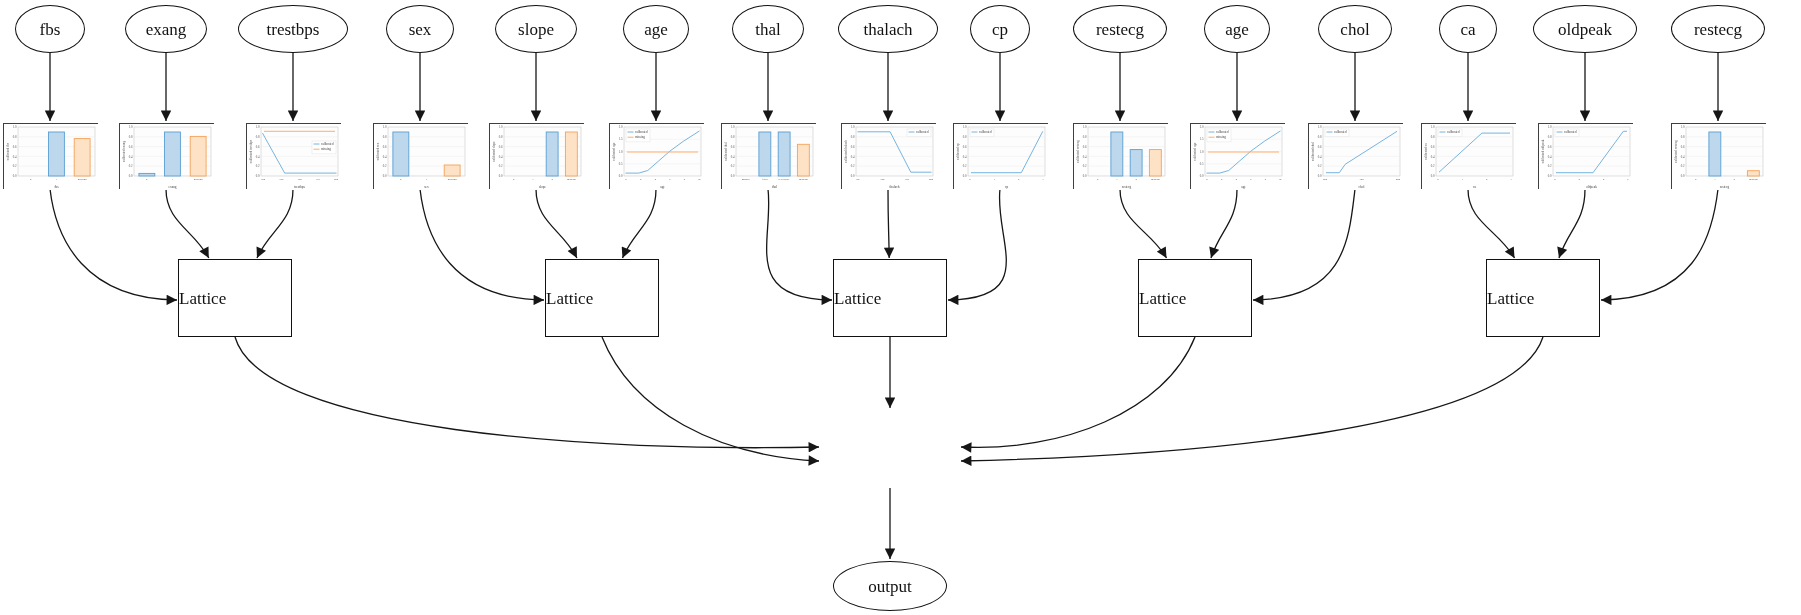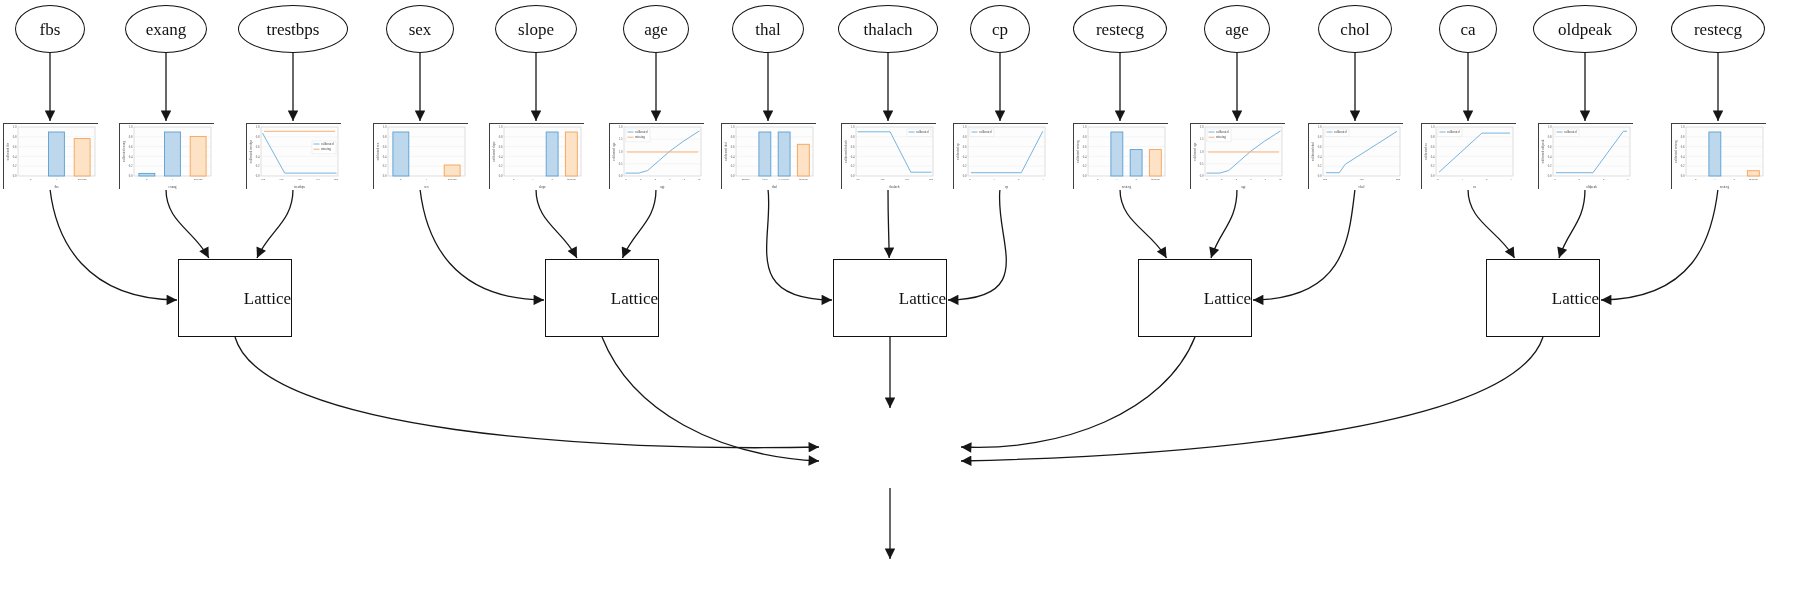--- a/index.html
+++ b/index.html
@@ -5,21 +5,21 @@
   html,body{margin:0;padding:0;background:#fff;}
   #canvas{position:relative;width:1801px;height:615px;background:#fff;
           font-family:"Liberation Serif", "DejaVu Serif", serif;overflow:hidden;}
   #edge-layer{position:absolute;left:0;top:0;}
   .ellipse-node{position:absolute;border:1.6px solid #111;border-radius:50%;background:#fff;
                 display:flex;align-items:center;justify-content:center;box-sizing:border-box;}
   .node-label{font-size:17px;color:#111;line-height:1;}
   .chart-node{position:absolute;border:1.6px solid #3f3f3f;background:#fff;box-sizing:border-box;}
   .chart-node svg{display:block;}
   .box-node{position:absolute;border:1.5px solid #111;background:#fff;box-sizing:border-box;
-            display:flex;align-items:center;justify-content:flex-end;}
+            display:flex;align-items:center;justify-content:flex-start;}
   #average-node{left:821px;top:410px;width:138px;height:78px;}
   #output-node{left:833px;top:561px;width:114px;height:50px;}
 </style>
 </head>
 <body>
 
 <div id="canvas">
   <svg id="edge-layer" width="1801" height="615" viewBox="0 0 1801 615">
     <defs>
       <marker id="arrow" viewBox="0 0 10 10" refX="10" refY="5" markerWidth="9.5" markerHeight="8" orient="auto-start-reverse">
@@ -59,20 +59,23 @@
         <path d="M 1718 189 C 1712 240 1693 299 1601 300" fill="none" stroke="#161616" stroke-width="1.3" marker-end="url(#arrow)"></path>
         <path d="M 235 337 C 262 432 600 452 819 447" fill="none" stroke="#161616" stroke-width="1.3" marker-end="url(#arrow)"></path>
         <path d="M 602 337 C 632 412 718 456 819 461" fill="none" stroke="#161616" stroke-width="1.3" marker-end="url(#arrow)"></path>
         <path d="M 890 337 L 890 408" fill="none" stroke="#161616" stroke-width="1.3" marker-end="url(#arrow)"></path>
         <path d="M 1195 337 C 1165 412 1062 452 961 447" fill="none" stroke="#161616" stroke-width="1.3" marker-end="url(#arrow)"></path>
         <path d="M 1543 337 C 1512 432 1180 456 961 461" fill="none" stroke="#161616" stroke-width="1.3" marker-end="url(#arrow)"></path>
         <path d="M 890 488 L 890 559" fill="none" stroke="#161616" stroke-width="1.3" marker-end="url(#arrow)"></path>
       </g>
   </svg>
 
+  <div class="ellipse-node" id="output-node">
+    <span class="node-label">output</span>
+  </div>
 
     <div>
       <div class="ellipse-node" style="left: 15px; top: 5px; width: 70px; height: 48px;">
         <span class="node-label">fbs</span>
       </div>
       <div class="chart-node" style="left: 2.5px; top: 123px; width: 95px; height: 66px;">
         <svg xmlns="http://www.w3.org/2000/svg" width="95" height="66" viewBox="0 0 95 66">
           <rect x="0" y="0" width="95" height="66" fill="#ffffff"></rect>
           <rect x="14" y="3" width="77" height="49" fill="#fdfdfd" stroke="#c9c9c9" stroke-width="0.6"></rect>
           <text x="12.5" y="4.1" font-size="3" text-anchor="end" fill="#555">1.0</text>

